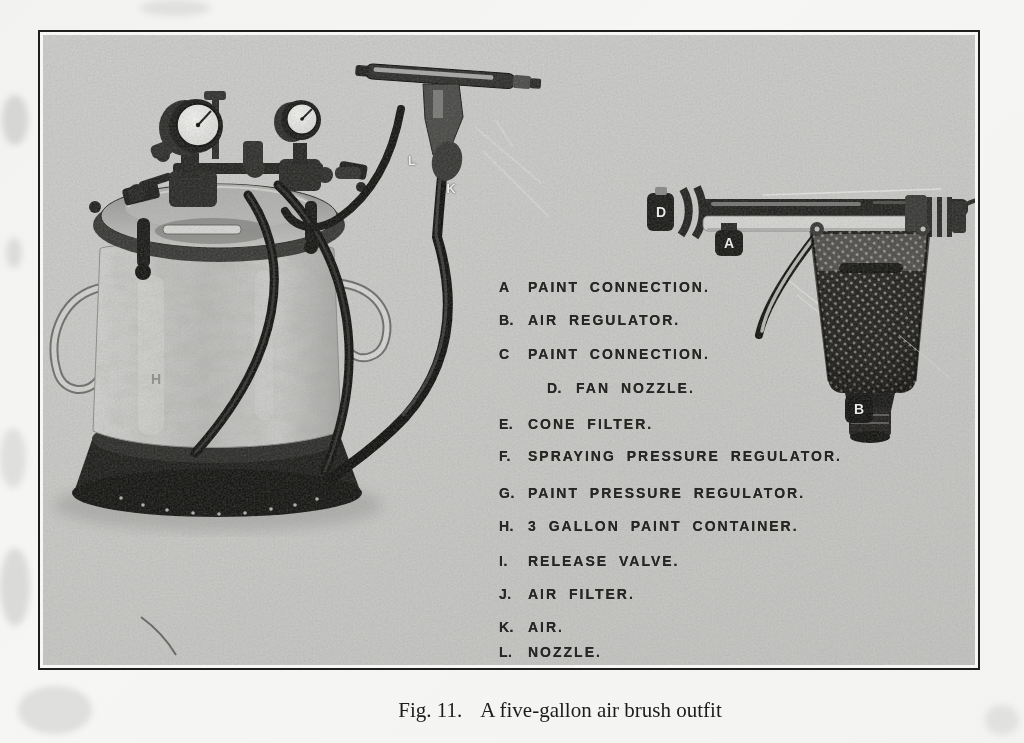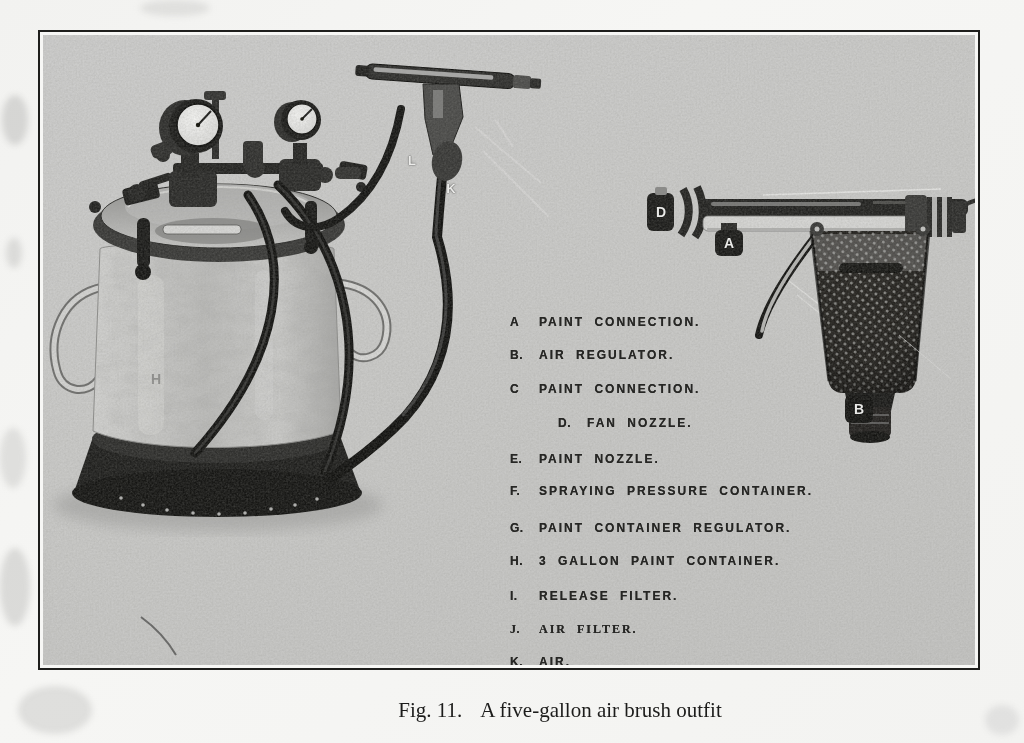--- a/index.html
+++ b/index.html
@@ -9,23 +9,23 @@
   .blob{position:absolute;border-radius:50%;filter:blur(3px);pointer-events:none;}
 
   
   .plate{position:absolute;left:38px;top:30px;width:942px;height:640px;
     box-sizing:border-box;border:2px solid #1e1e1c;background:#f7f7f5;padding:3px;}
   .photo{position:relative;width:100%;height:100%;
     background:linear-gradient(160deg,#cccccb 0%,#c9c9c7 45%,#c3c3c1 100%);overflow:hidden;}
   .photo-art{position:absolute;left:0;top:0;}
 
   
-  .legend-row{position:absolute;left:467px;white-space:nowrap;
-    font-size:12px;font-weight:bold;letter-spacing:2px;word-spacing:5px;
-    color:#262624;text-shadow:0 0 .6px rgba(25,25,23,.75);margin-top:36px;}
+  .legend-row{position:absolute;left:456px;white-space:nowrap;
+    font-size:14px;font-weight:bold;letter-spacing:2px;word-spacing:5px;
+    color:#262624;text-shadow:0 0 .6px rgba(25,25,23,.75);}
   .legend-letter{display:inline-block;width:29px;letter-spacing:.5px;}
 
   
   .chip{position:absolute;width:24px;height:22px;text-align:center;line-height:22px;
     font-size:14px;font-weight:bold;color:#eaeae8;text-shadow:0 0 1px #000;}
   .hose-letter{position:absolute;width:18px;text-align:center;font-size:13px;font-weight:bold;
     color:#ececea;text-shadow:0 0 1.5px rgba(0,0,0,.9);}
   .faint-letter{position:absolute;font-size:14px;font-weight:bold;color:rgba(55,55,52,.38);}
 
   
@@ -254,26 +254,26 @@
       <div class="chip" style="left:804px;top:363px;">B</div>
       <div class="hose-letter" style="left:360px;top:118px;">L</div>
       <div class="hose-letter" style="left:399px;top:146px;">K</div>
       <div class="faint-letter" style="left:108px;top:336px;">H</div>
 
       <div>
         <div class="legend-row" style="top:244px;"><span class="legend-letter">A</span><span>PAINT CONNECTION.</span></div>
         <div class="legend-row" style="top:277px;"><span class="legend-letter">B.</span><span>AIR REGULATOR.</span></div>
         <div class="legend-row" style="top:311px;"><span class="legend-letter">C</span><span>PAINT CONNECTION.</span></div>
         <div class="legend-row" style="top:345px;padding-left:48px;"><span class="legend-letter">D.</span><span>FAN NOZZLE.</span></div>
-        <div class="legend-row" style="top:381px;"><span class="legend-letter">E.</span><span>PAINT NOZZLE.</span></div>
-        <div class="legend-row" style="top:413px;"><span class="legend-letter">F.</span><span>SPRAYING PRESSURE CONTAINER.</span></div>
-        <div class="legend-row" style="top:450px;"><span class="legend-letter">G.</span><span>PAINT CONTAINER REGULATOR.</span></div>
+        <div class="legend-row" style="top:381px;"><span class="legend-letter">E.</span><span>CONE FILTER.</span></div>
+        <div class="legend-row" style="top:413px;"><span class="legend-letter">F.</span><span>SPRAYING PRESSURE REGULATOR.</span></div>
+        <div class="legend-row" style="top:450px;"><span class="legend-letter">G.</span><span>PAINT PRESSURE REGULATOR.</span></div>
         <div class="legend-row" style="top:483px;"><span class="legend-letter">H.</span><span>3 GALLON PAINT CONTAINER.</span></div>
-        <div class="legend-row" style="top:518px;"><span class="legend-letter">I.</span><span>RELEASE FILTER.</span></div>
-        <div class="legend-row" style="top:551px;font-family:Liberation Serif, serif;"><span class="legend-letter">J.</span><span>AIR FILTER.</span></div>
+        <div class="legend-row" style="top:518px;"><span class="legend-letter">I.</span><span>RELEASE VALVE.</span></div>
+        <div class="legend-row" style="top:551px;"><span class="legend-letter">J.</span><span>AIR FILTER.</span></div>
         <div class="legend-row" style="top:584px;"><span class="legend-letter">K.</span><span>AIR.</span></div>
         <div class="legend-row" style="top:609px;"><span class="legend-letter">L.</span><span>NOZZLE.</span></div>
       </div>
 
     </div>
   </div>
 
   <div class="caption">
     <span class="fig-label">Fig. 11.</span><span>A five-gallon air brush outfit</span>
   </div>

